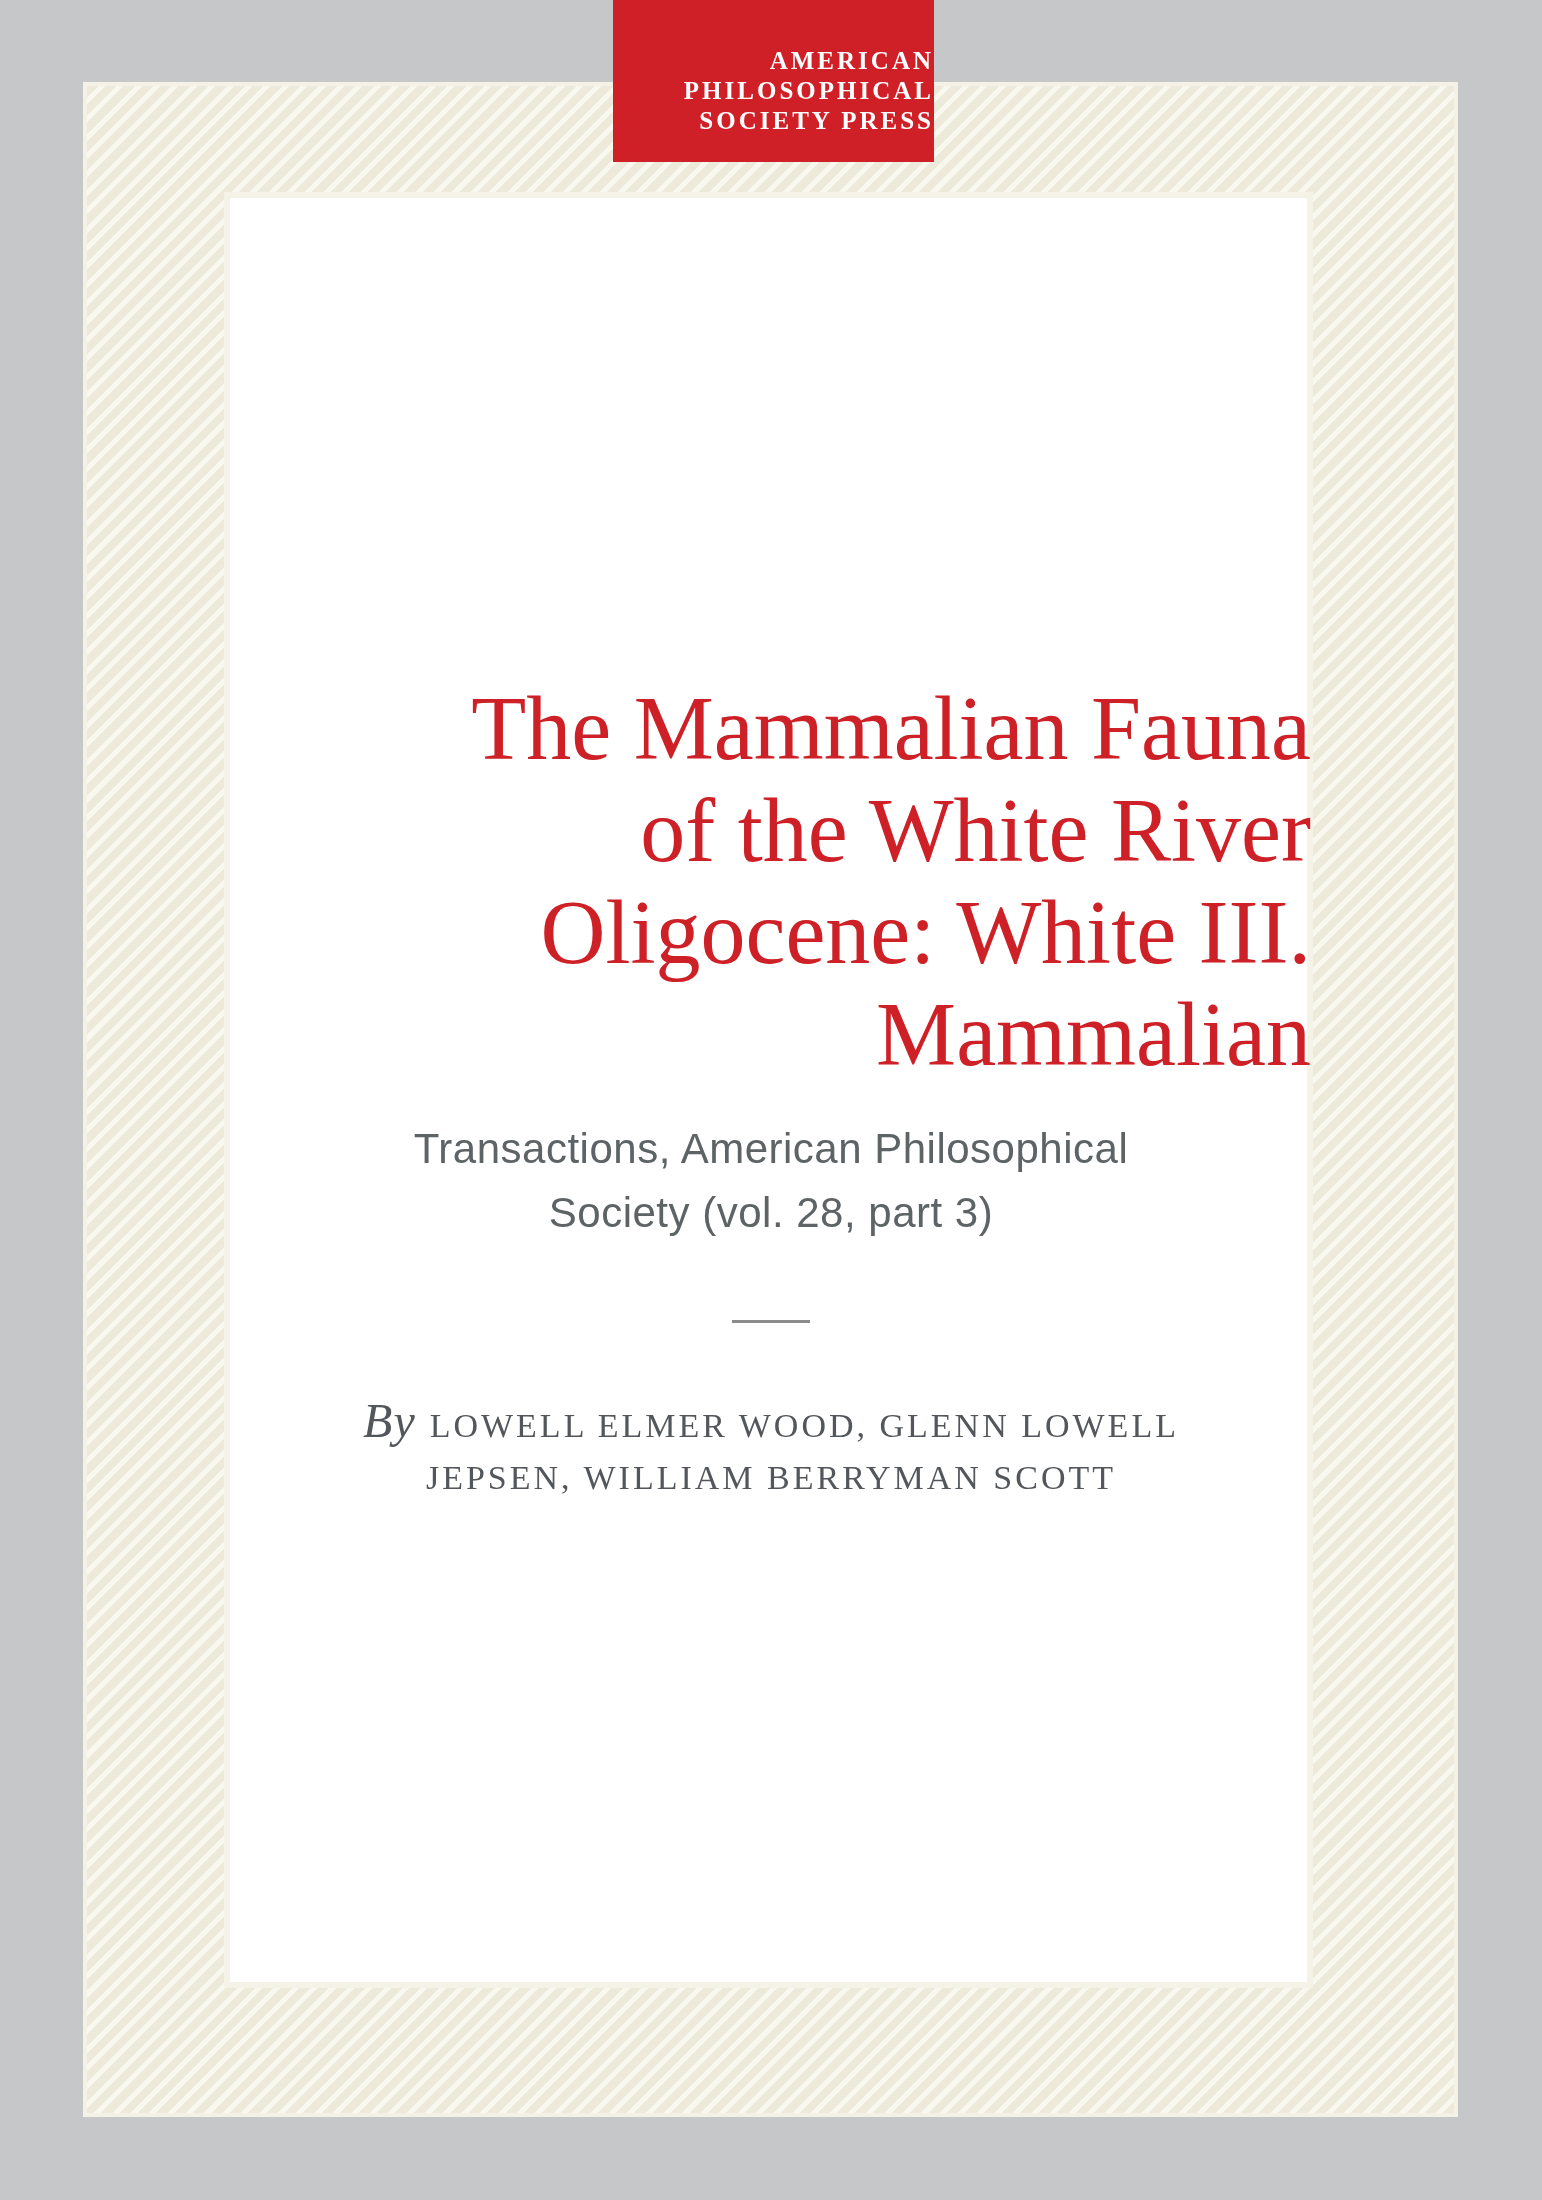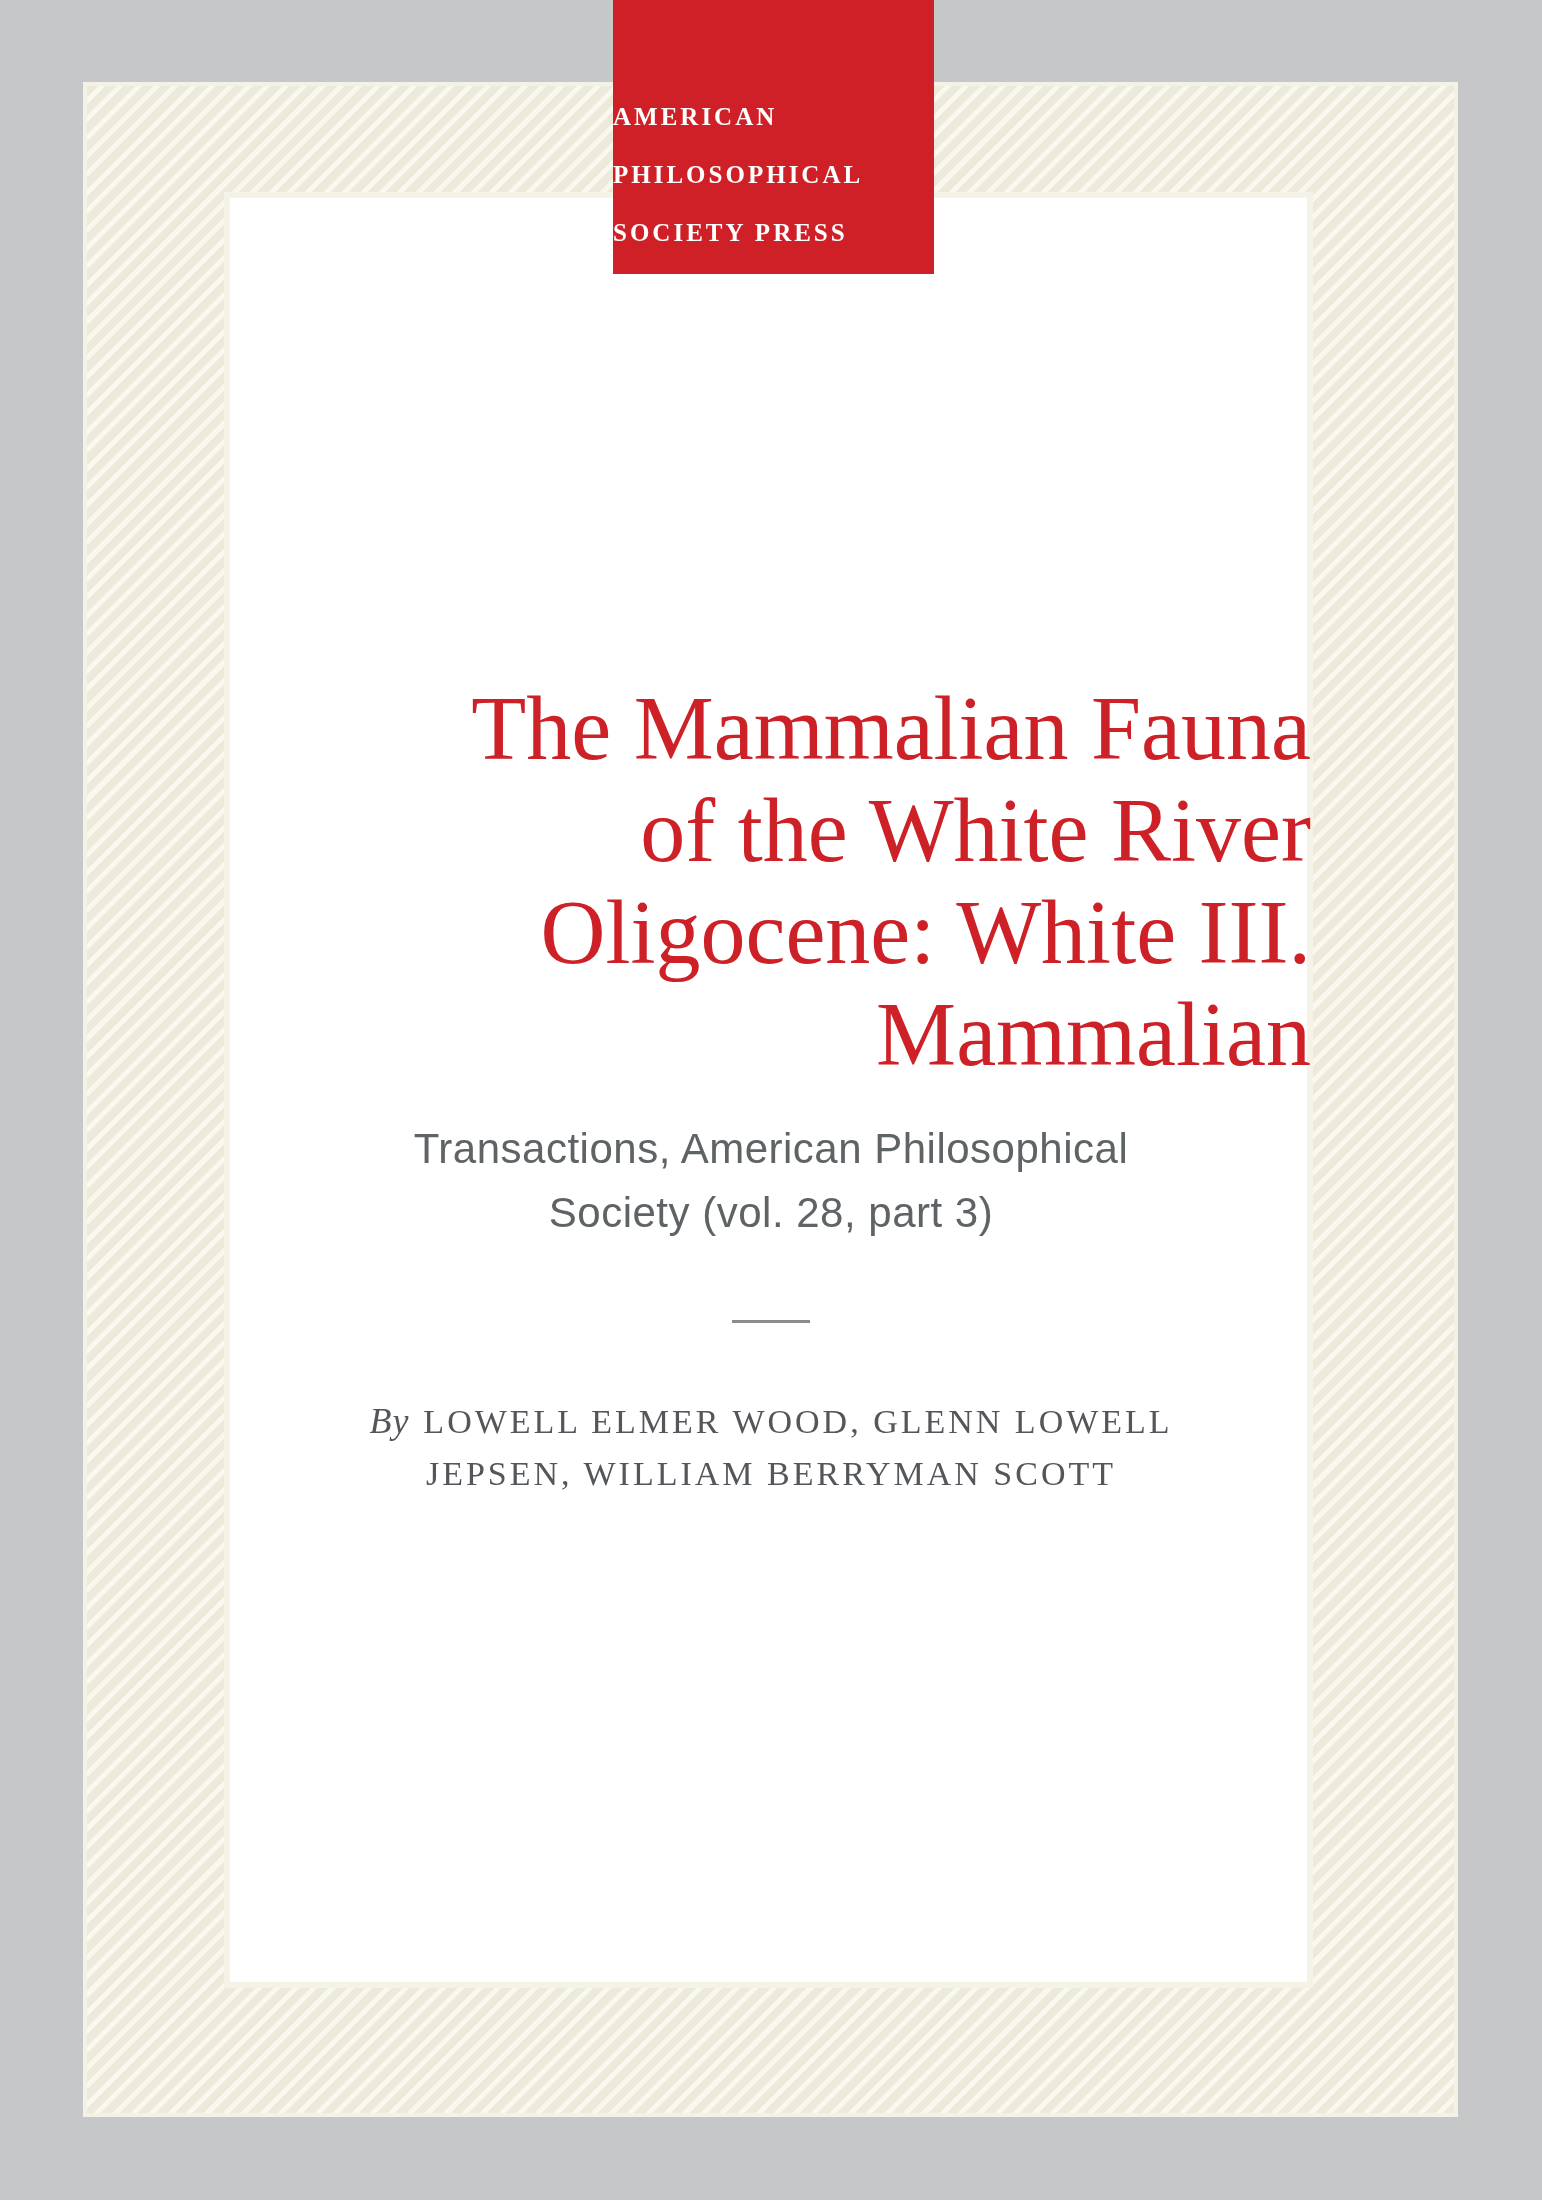--- a/index.html
+++ b/index.html
@@ -41,30 +41,29 @@
     height: 1784px;
     background: #ffffff;
     box-shadow: 0 0 0 6px #f5f3e8;
   }
   
   .banner {
     position: absolute;
     left: 613px;
     top: 0;
     width: 321px;
-    height: 274px;
+    height: 162px;
     background: #d02027;
     display: flex;
     flex-direction: column;
     justify-content: flex-end;
-    align-items: flex-start;
+    align-items: flex-end;
     padding-bottom: 26px;
     box-sizing: border-box;
     z-index: 5;
-    gap: 28px;
   }
   .banner-line {
     color: #ffffff;
     font-family: "Liberation Serif", serif;
     font-weight: bold;
     font-size: 25px;
     line-height: 30px;
     letter-spacing: 3px;
     text-align: center;
     white-space: nowrap;
@@ -112,21 +111,21 @@
     width: 1080px;
     text-align: center;
     color: #53575b;
     font-family: "Liberation Serif", serif;
     font-size: 34px;
     line-height: 52px;
     letter-spacing: 3px;
   }
   .byline .by {
     font-style: italic;
-    font-size: 36px;
+    font-size: 48px;
     letter-spacing: 1px;
     margin-right: 14px;
   }
 </style>
 </head>
 <body>
 
 <div class="page">
 
   <div class="frame"></div>

